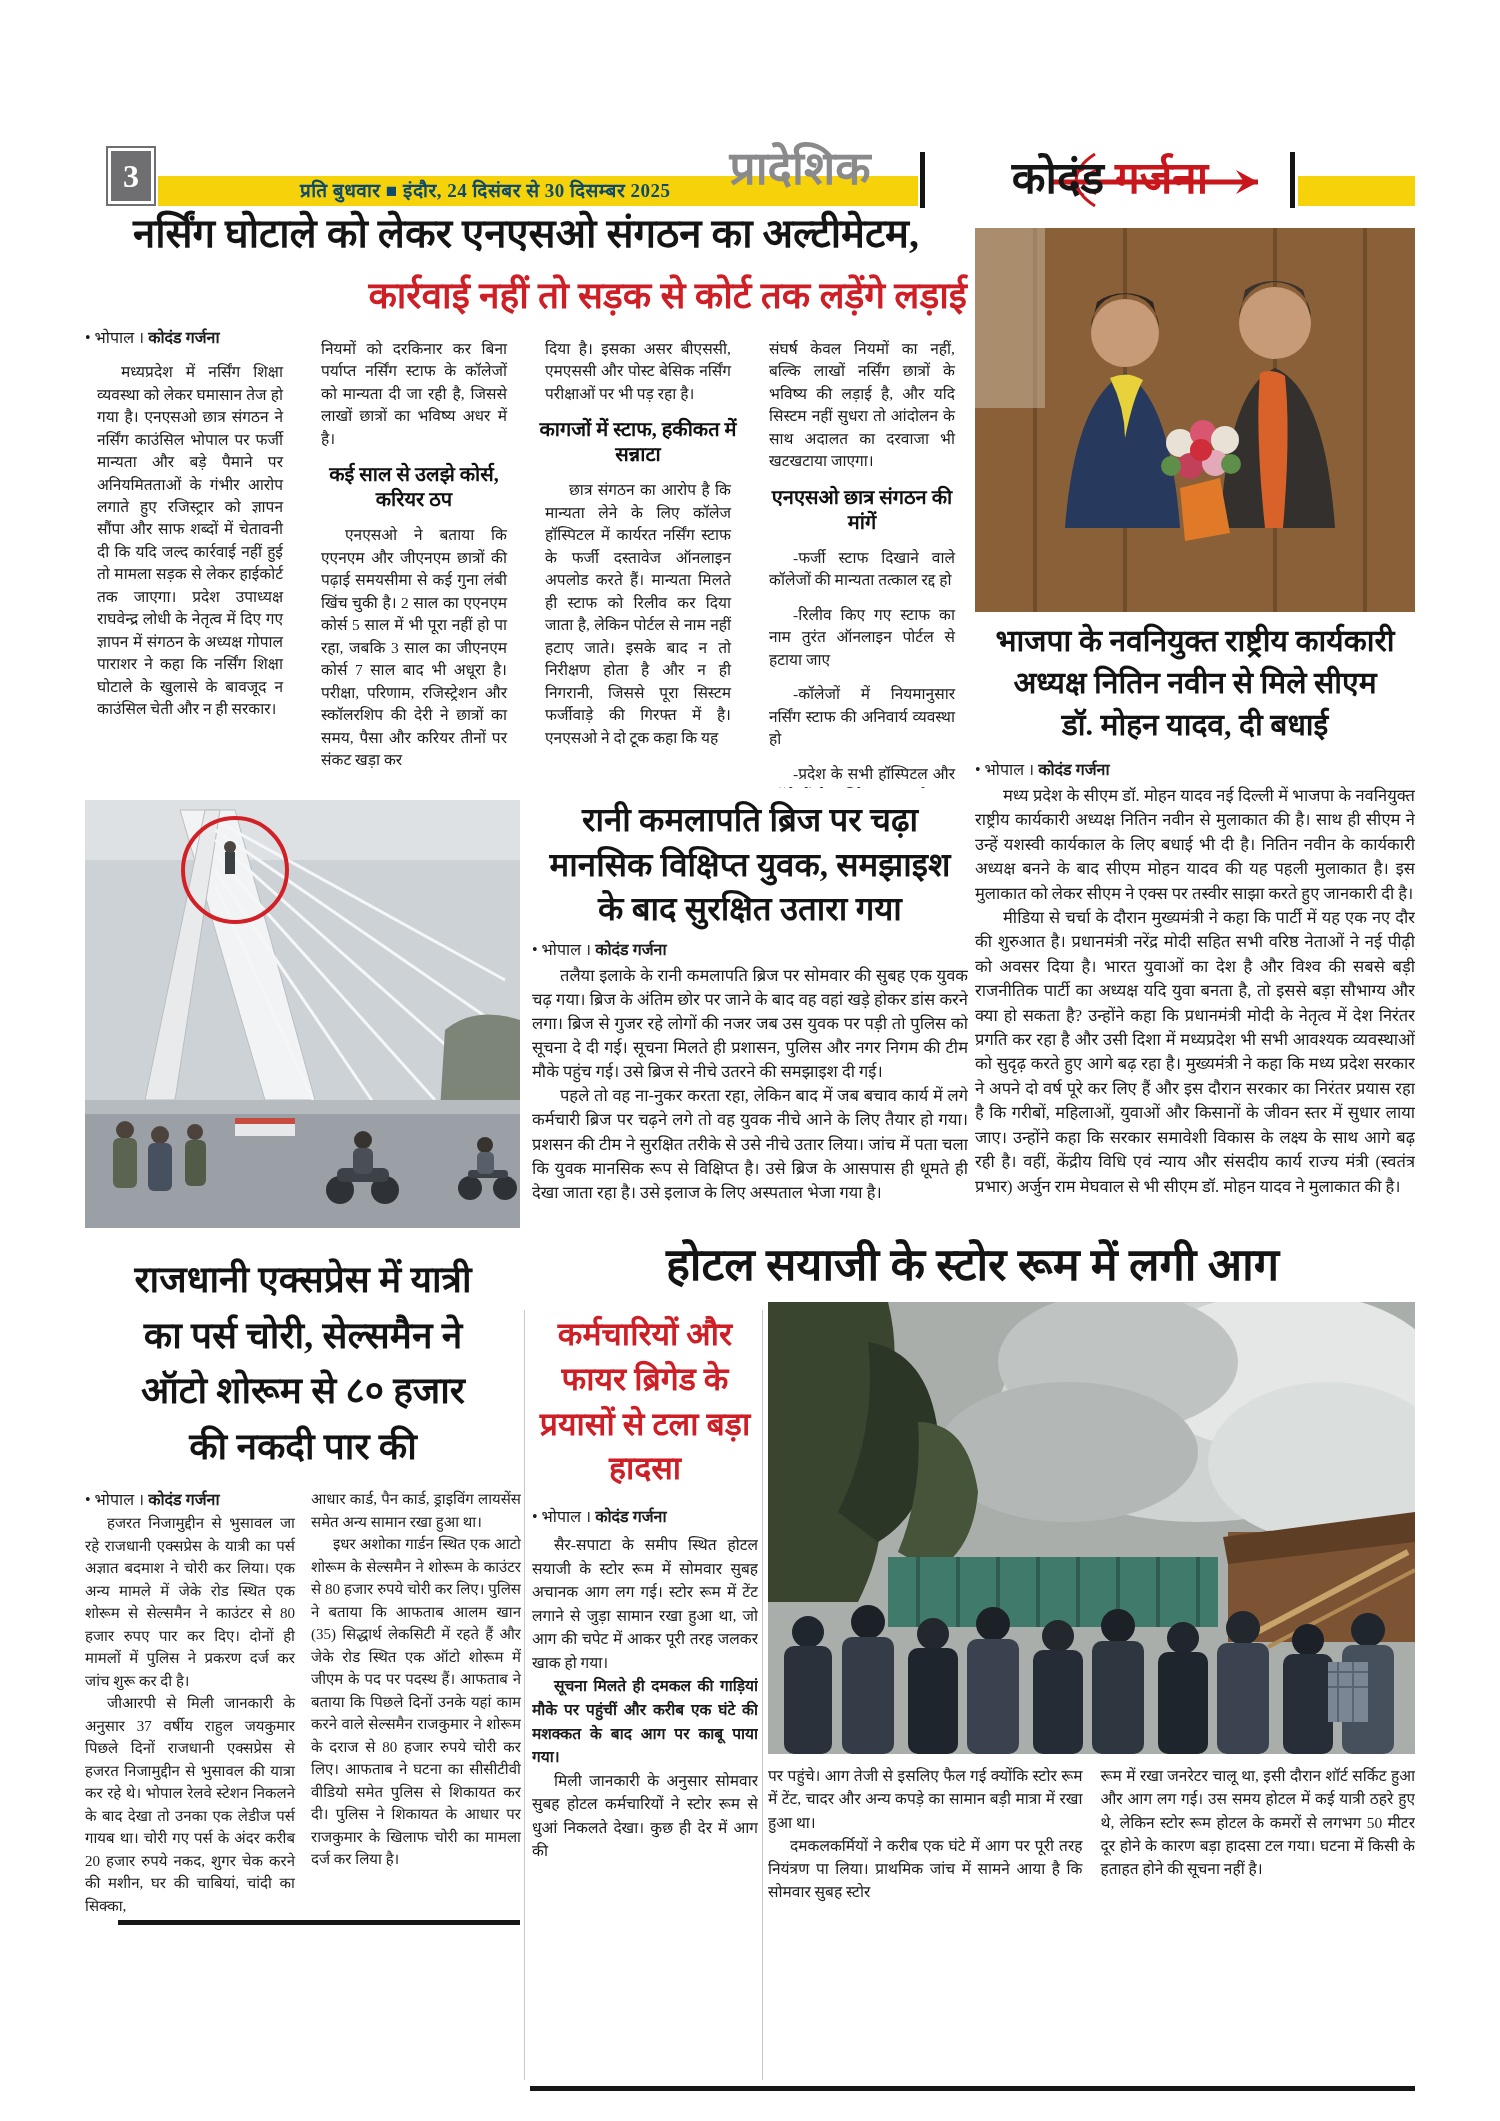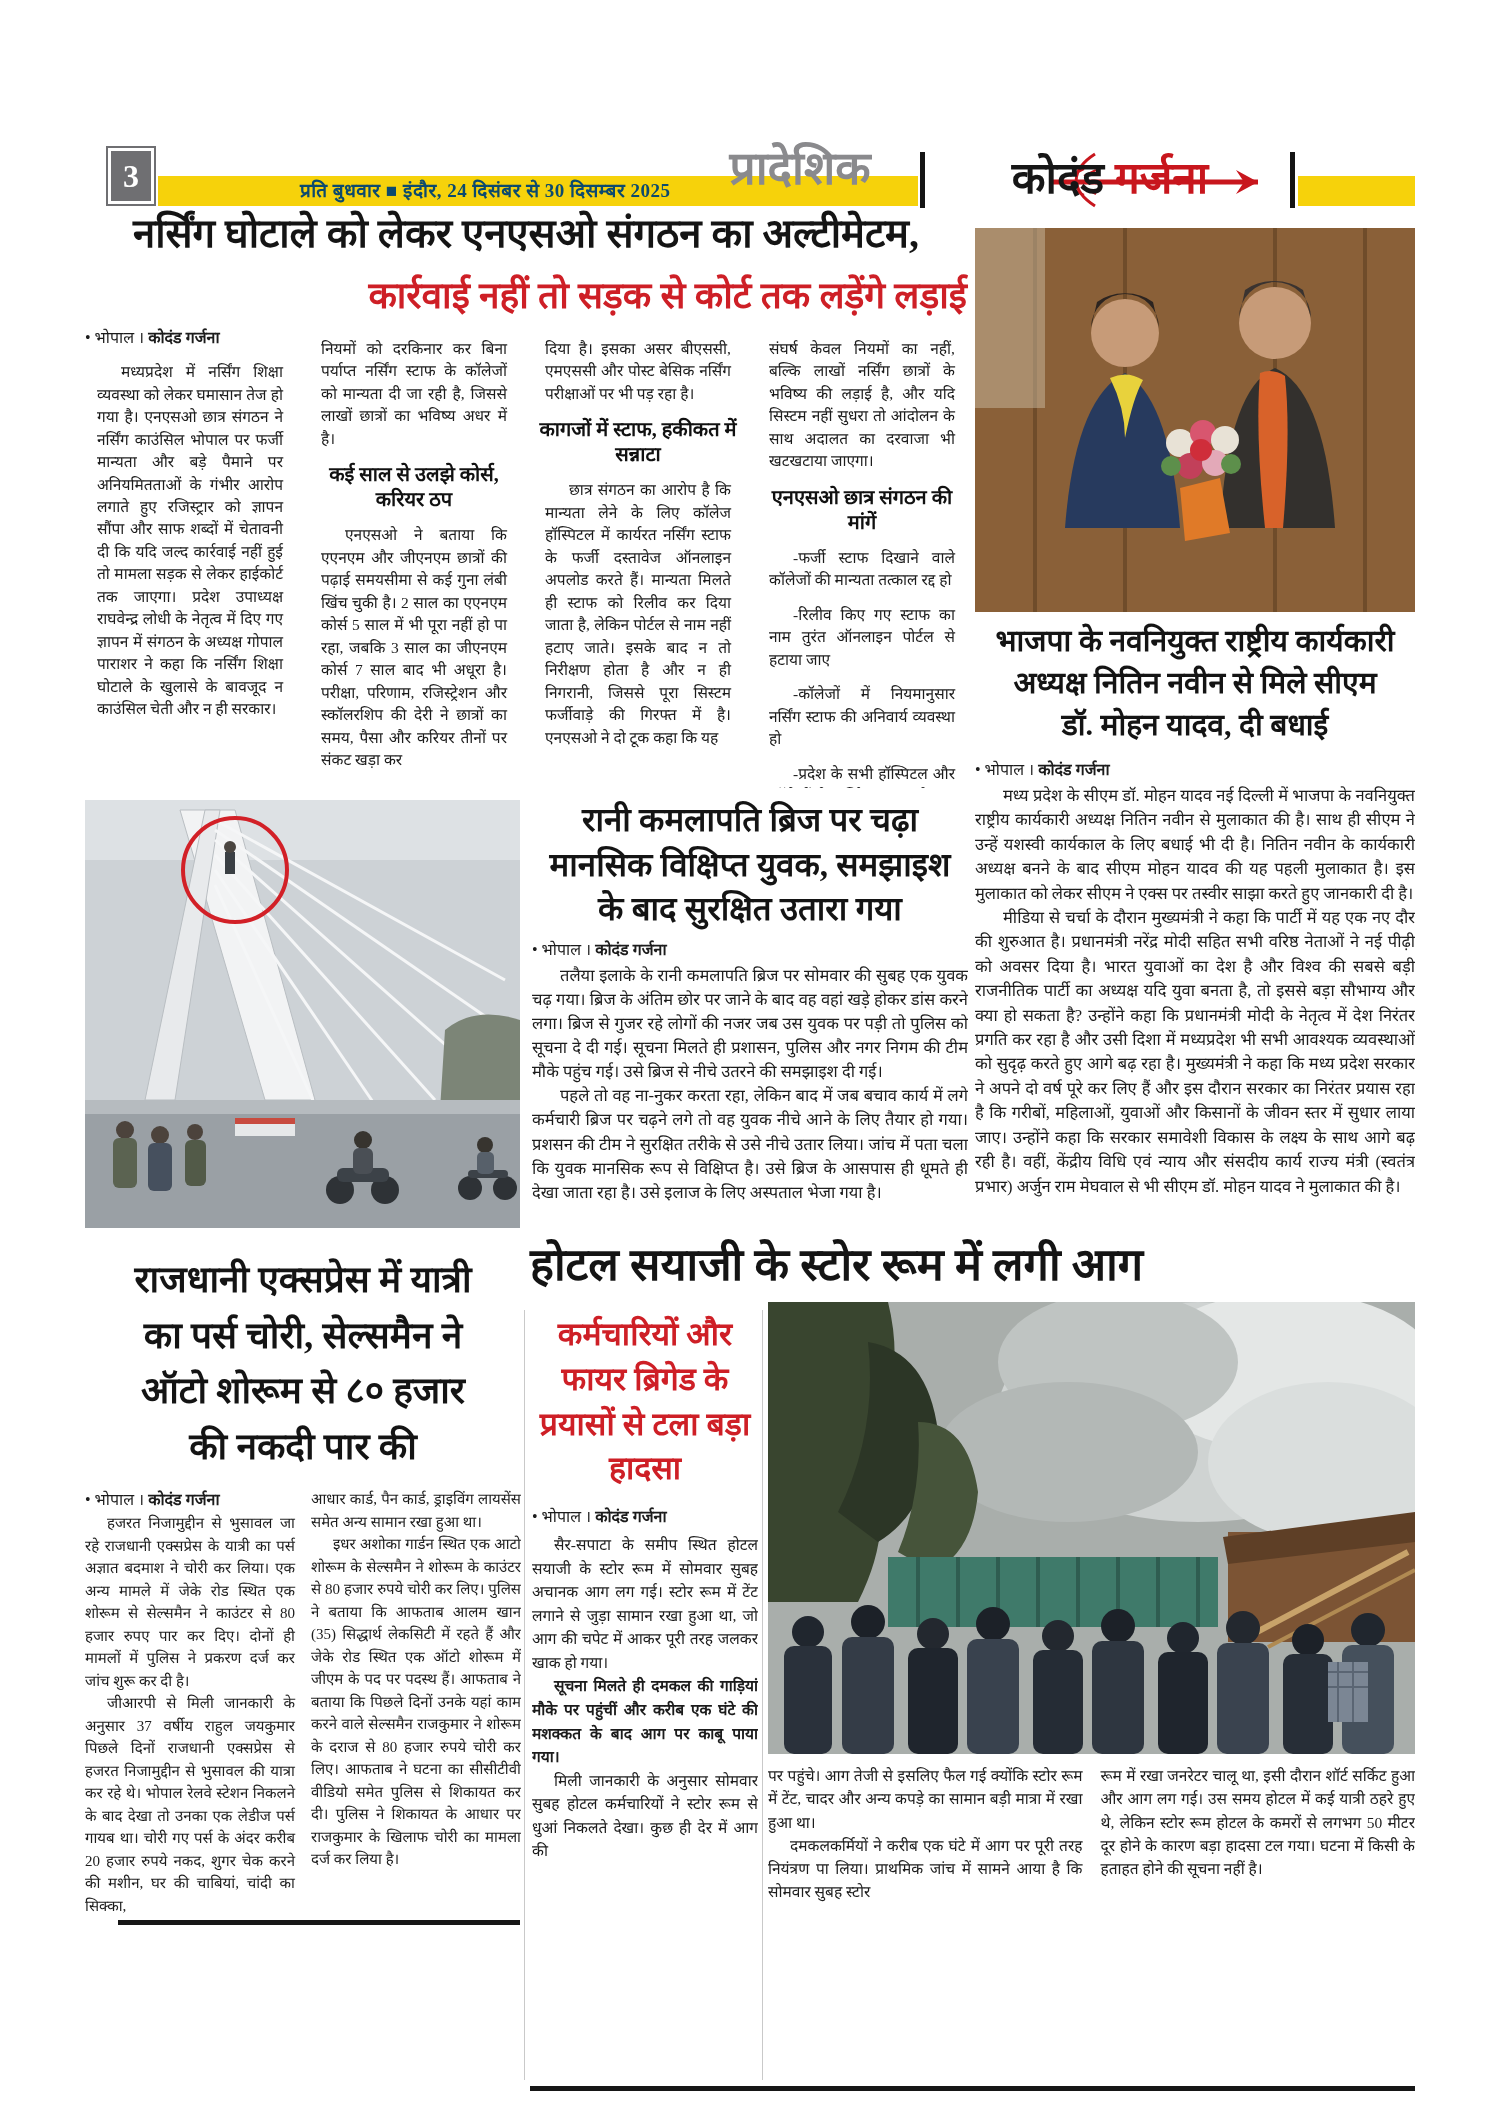--- a/index.html
+++ b/index.html
@@ -52,21 +52,21 @@
   .br-body p{margin:0;text-indent:28px;}
 
   
   .th-h{left:85px;top:1252px;width:436px;text-align:center;font-size:37px;font-weight:bold;line-height:1.5;color:#141414;}
   .th-cols{left:85px;top:1488px;width:436px;height:428px;display:flex;gap:16px;overflow:hidden;}
   .th-col{flex:1;font-size:15px;line-height:1.5;text-align:justify;}
   .th-col p{margin:0;text-indent:22px;}
   .th-rule{left:118px;top:1920px;width:402px;}
 
   
-  .fire-h{left:530px;top:1240px;width:885px;font-size:45px;font-weight:bold;color:#141414;line-height:1.15;}
+  .fire-h{left:530px;top:1240px;width:885px;text-align:center;font-size:45px;font-weight:bold;color:#141414;line-height:1.15;}
   .fire-left{left:532px;top:1312px;width:226px;height:772px;overflow:hidden;}
   .fire-sub{color:#CE1F26;font-weight:bold;font-size:32px;line-height:1.4;text-align:center;margin:0 0 14px 0;}
   .fire-text{font-size:15.5px;line-height:1.52;text-align:justify;margin-top:6px;}
   .fire-text p{margin:0;text-indent:22px;}
   .photo-fire{left:768px;top:1302px;width:647px;height:452px;overflow:hidden;}
   .fire-cols{left:768px;top:1764px;width:647px;height:318px;display:flex;gap:18px;overflow:hidden;}
   .fire-col{flex:1;font-size:15.5px;line-height:1.5;text-align:justify;}
   .fire-col p{margin:0;text-indent:22px;}
   .fire-rule{left:530px;top:2086px;width:885px;}
 

